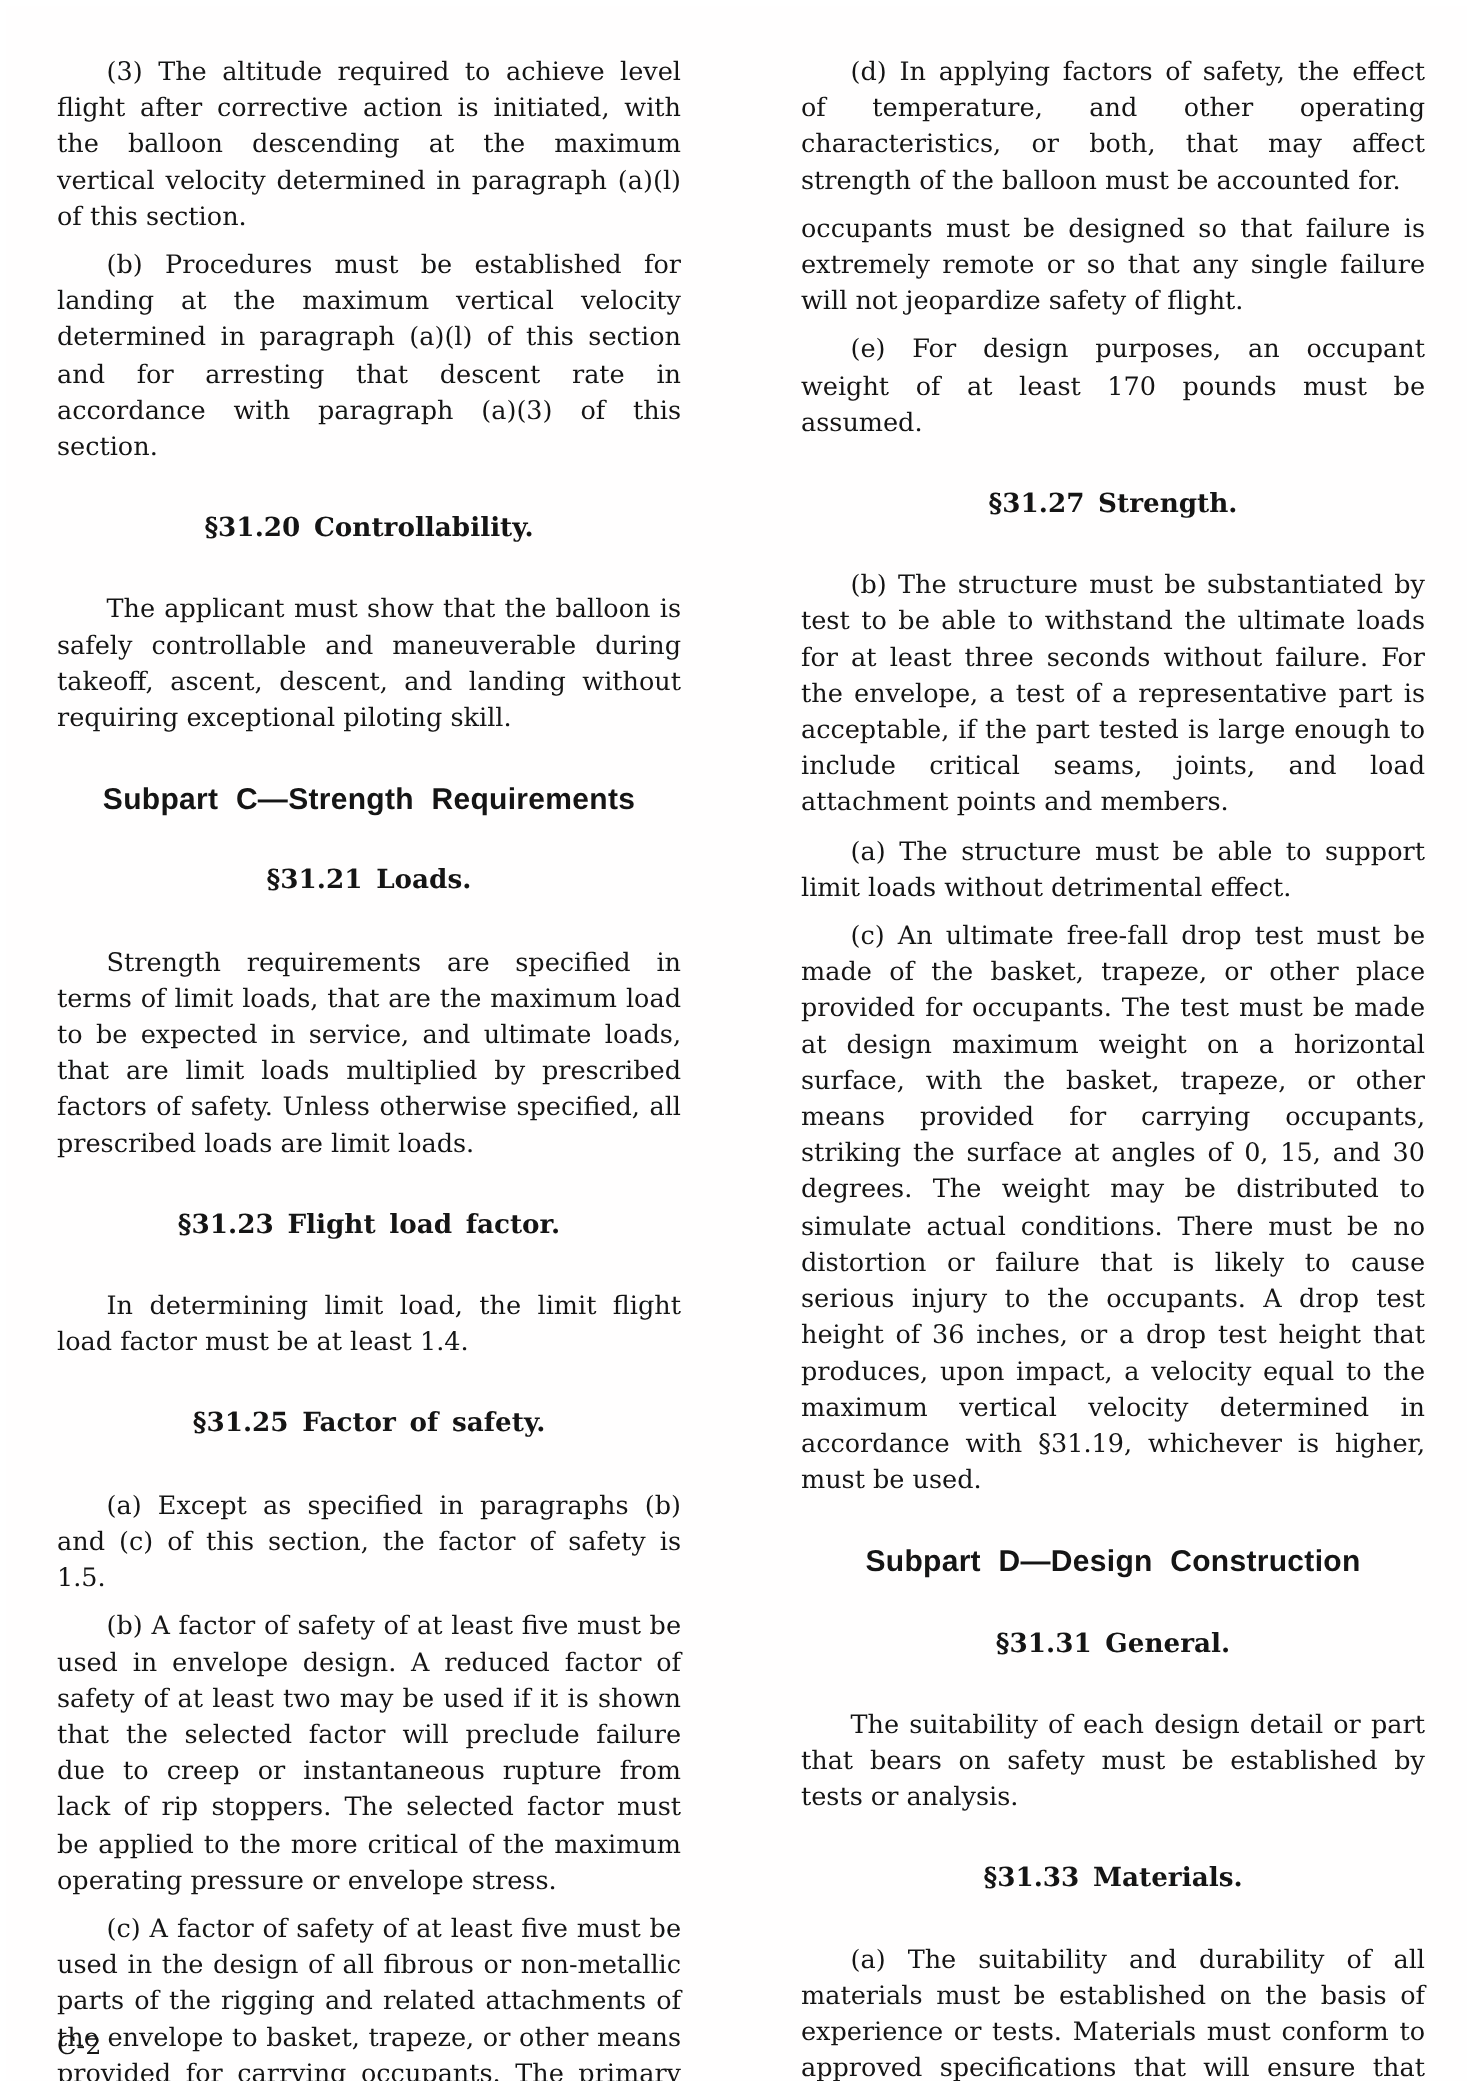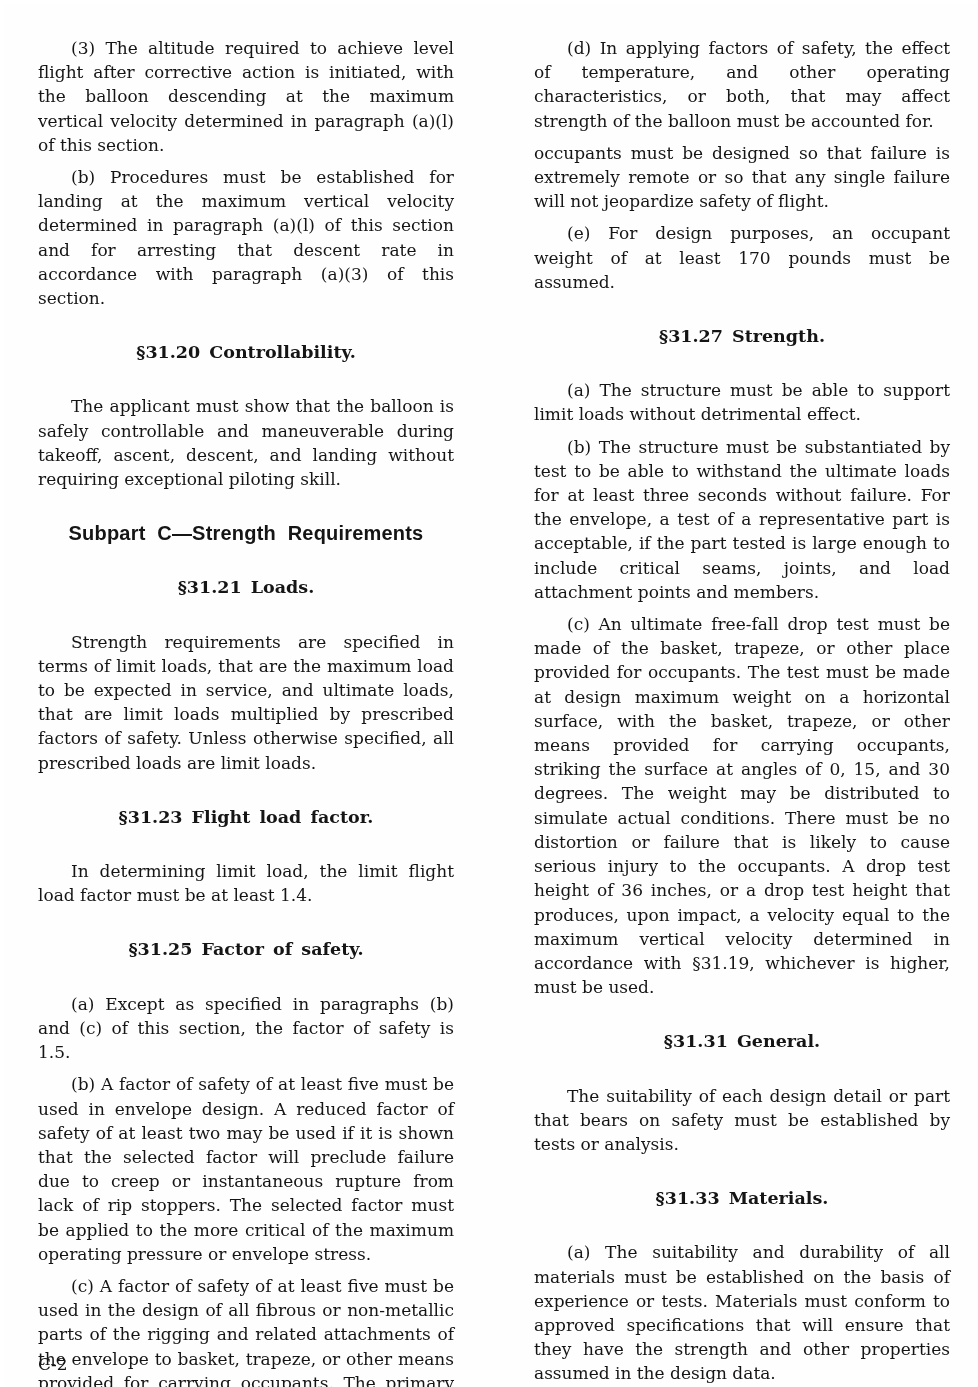--- a/index.html
+++ b/index.html
@@ -68,23 +68,24 @@
         <h2 class="section-heading">§31.25  Factor of safety.</h2>
         <p class="body-para indent">(a)  Except as specified in paragraphs (b) and (c) of this section, the factor of safety is 1.5.</p>
         <p class="body-para indent">(b)  A factor of safety of at least five must be used in envelope design. A reduced factor of safety of at least two may be used if it is shown that the selected factor will preclude failure due to creep or instantaneous rupture from lack of rip stoppers. The selected factor must be applied to the more critical of the maximum operating pressure or envelope stress.</p>
         <p class="body-para indent">(c)  A factor of safety of at least five must be used in the design of all fibrous or non-metallic parts of the rigging and related attachments of the envelope to basket, trapeze, or other means provided for carrying occupants. The primary attachments of the envelope to the basket, trapeze, or other means provided for carrying</p>
       </div>
     <div class="col">
         <p class="body-para indent">(d)  In applying factors of safety, the effect of temperature, and other operating characteristics, or both, that may affect strength of the balloon must be accounted for.</p>
         <p class="body-para">occupants must be designed so that failure is extremely remote or so that any single failure will not jeopardize safety of flight.</p>
         <p class="body-para indent">(e)  For design purposes, an occupant weight of at least 170 pounds must be assumed.</p>
         <h2 class="section-heading">§31.27  Strength.</h2>
+        <p class="body-para indent">(b)  The structure must be substantiated by test to be able to withstand the ultimate loads for at least three seconds without failure. For the envelope, a test of a representative part is acceptable, if the part tested is large enough to include critical seams, joints, and load attachment points and members.</p>
         <p class="body-para indent">(a)  The structure must be able to support limit loads without detrimental effect.</p>
-        <p class="body-para indent">(b)  The structure must be substantiated by test to be able to withstand the ultimate loads for at least three seconds without failure. For the envelope, a test of a representative part is acceptable, if the part tested is large enough to include critical seams, joints, and load attachment points and members.</p>
         <p class="body-para indent">(c)  An ultimate free-fall drop test must be made of the basket, trapeze, or other place provided for occupants. The test must be made at design maximum weight on a horizontal surface, with the basket, trapeze, or other means provided for carrying occupants, striking the surface at angles of 0, 15, and 30 degrees. The weight may be distributed to simulate actual conditions. There must be no distortion or failure that is likely to cause serious injury to the occupants. A drop test height of 36 inches, or a drop test height that produces, upon impact, a velocity equal to the maximum vertical velocity determined in accordance with §31.19, whichever is higher, must be used.</p>
+        <h2 class="subpart-heading">Subpart D—Design Construction</h2>
         <h2 class="section-heading">§31.31  General.</h2>
         <p class="body-para indent">The suitability of each design detail or part that bears on safety must be established by tests or analysis.</p>
         <h2 class="section-heading">§31.33  Materials.</h2>
         <p class="body-para indent">(a)  The suitability and durability of all materials must be established on the basis of experience or tests. Materials must conform to approved specifications that will ensure that they have the strength and other properties assumed in the design data.</p>
       </div>
   </div>
   <div class="page-number">C-2</div>
 </div>
 
 </body></html>

